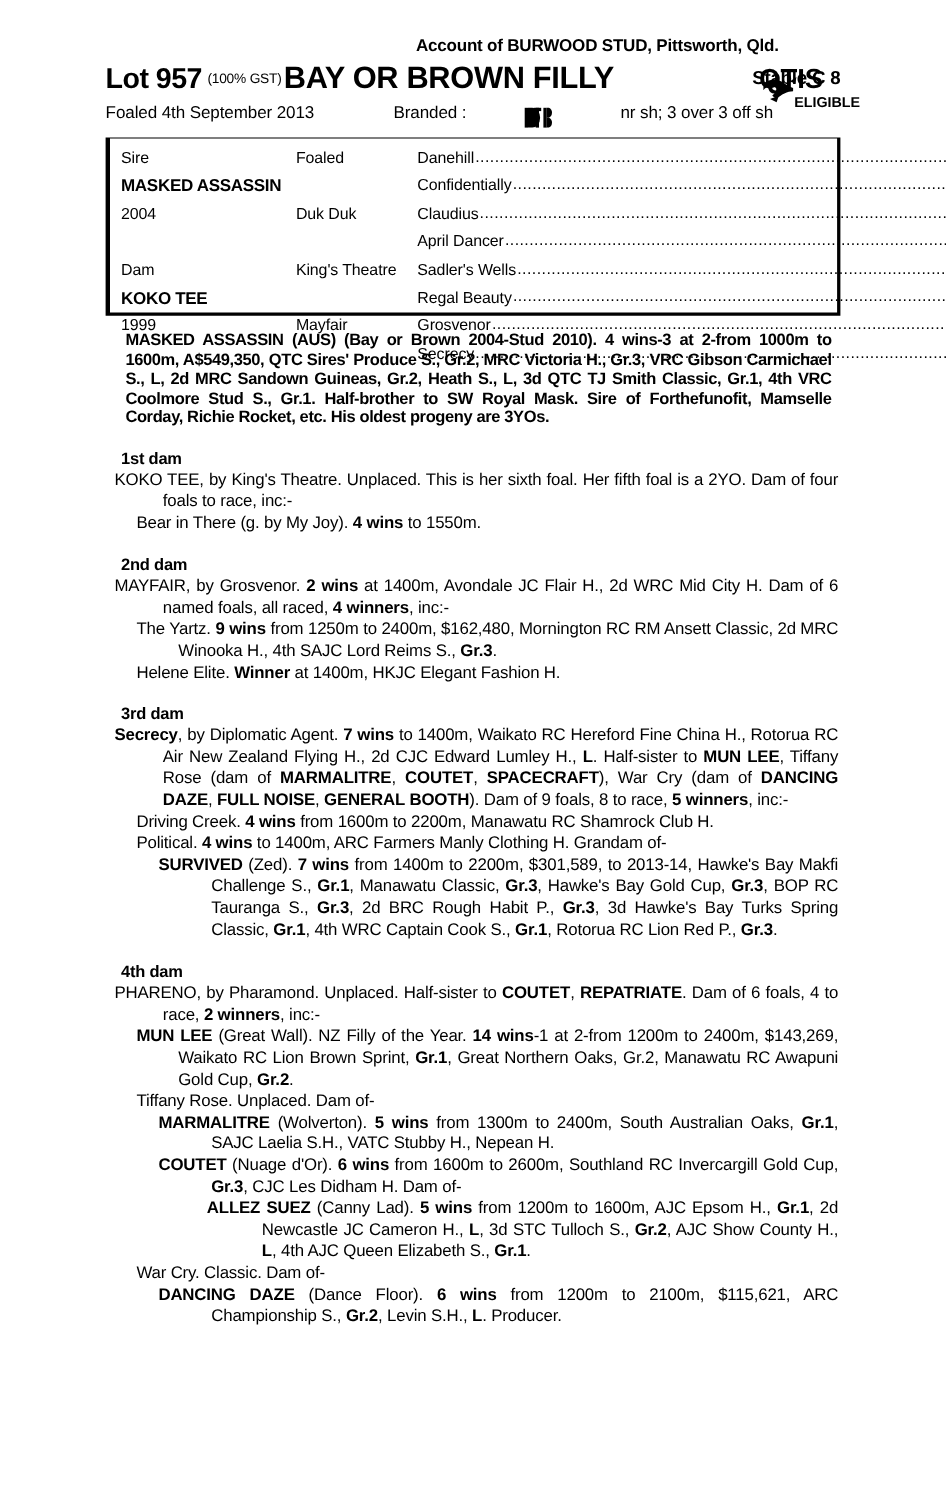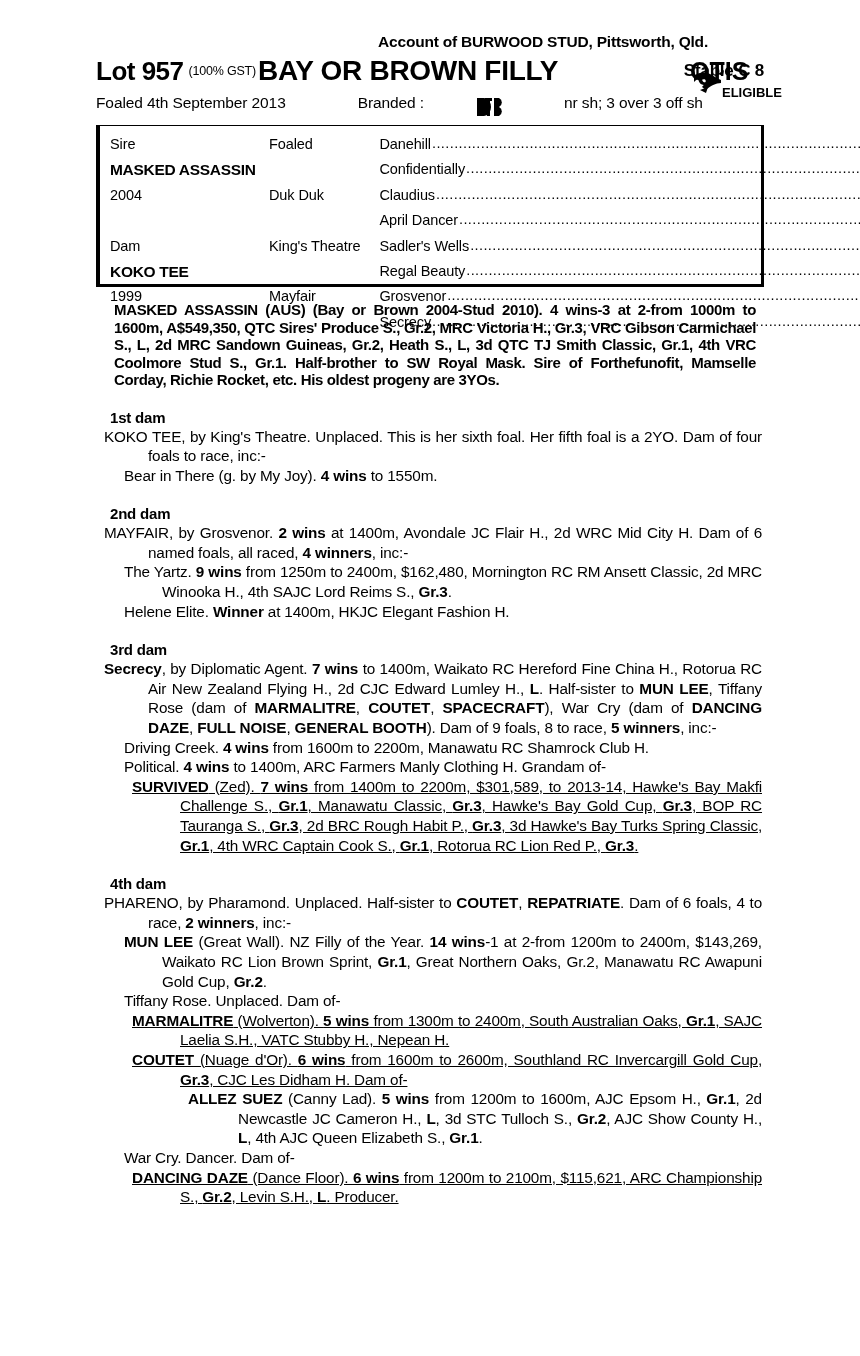--- a/index.html
+++ b/index.html
@@ -174,21 +174,21 @@
     font-size: 15.3px;
     line-height: 19.6px;
     letter-spacing: -0.15px;
     text-align: justify;
     text-justify: inter-word;
     padding-right: 2px;
   }
   .ent b { font-weight: bold; }
   .i0h { margin-left: 8px;  padding-left: 44px; text-indent: -44px; }
   .i1 { margin-left: 28px; padding-left: 38px; text-indent: -38px; }
-  .i2 { margin-left: 36px; padding-left: 48px; text-indent: -48px; text-decoration: underline; }
+  .i2 { margin-left: 48px; padding-left: 48px; text-indent: -48px; }
   .i3 { margin-left: 92px; padding-left: 50px; text-indent: -50px; }
 </style>
 </head>
 <body>
 
 <div class="page">
 
   <div class="qtis-logo">
     <svg viewBox="0 0 104 44" width="104" height="44" aria-hidden="true">
       <text x="2" y="24" font-family="Liberation Sans, sans-serif" font-size="25" font-weight="bold" fill="#000">QTIS</text>
@@ -306,18 +306,18 @@
         <div class="ent i2"><b>SURVIVED</b> (Zed). <b>7 wins</b> from 1400m to 2200m, $301,589, to 2013-14, Hawke's Bay Makfi Challenge S., <b>Gr.1</b>, Manawatu Classic, <b>Gr.3</b>, Hawke's Bay Gold Cup, <b>Gr.3</b>, BOP RC Tauranga S., <b>Gr.3</b>, 2d BRC Rough Habit P., <b>Gr.3</b>, 3d Hawke's Bay Turks Spring Classic, <b>Gr.1</b>, 4th WRC Captain Cook S., <b>Gr.1</b>, Rotorua RC Lion Red P., <b>Gr.3</b>.</div>
       </div>
       <div class="dam-section">
         <div class="dam-head">4th dam</div>
         <div class="ent i0h">PHARENO, by Pharamond. Unplaced. Half-sister to <b>COUTET</b>, <b>REPATRIATE</b>. Dam of 6 foals, 4 to race, <b>2 winners</b>, inc:-</div>
         <div class="ent i1"><b>MUN LEE</b> (Great Wall). NZ Filly of the Year. <b>14 wins</b>-1 at 2-from 1200m to 2400m, $143,269, Waikato RC Lion Brown Sprint, <b>Gr.1</b>, Great Northern Oaks, Gr.2, Manawatu RC Awapuni Gold Cup, <b>Gr.2</b>.</div>
         <div class="ent i1">Tiffany Rose. Unplaced. Dam of-</div>
         <div class="ent i2"><b>MARMALITRE</b> (Wolverton). <b>5 wins</b> from 1300m to 2400m, South Australian Oaks, <b>Gr.1</b>, SAJC Laelia S.H., VATC Stubby H., Nepean H.</div>
         <div class="ent i2"><b>COUTET</b> (Nuage d'Or). <b>6 wins</b> from 1600m to 2600m, Southland RC Invercargill Gold Cup, <b>Gr.3</b>, CJC Les Didham H. Dam of-</div>
         <div class="ent i3"><b>ALLEZ SUEZ</b> (Canny Lad). <b>5 wins</b> from 1200m to 1600m, AJC Epsom H., <b>Gr.1</b>, 2d Newcastle JC Cameron H., <b>L</b>, 3d STC Tulloch S., <b>Gr.2</b>, AJC Show County H., <b>L</b>, 4th AJC Queen Elizabeth S., <b>Gr.1</b>.</div>
-        <div class="ent i1">War Cry. Dancer. Dam of-</div>
+        <div class="ent i1">War Cry. Classic. Dam of-</div>
         <div class="ent i2"><b>DANCING DAZE</b> (Dance Floor). <b>6 wins</b> from 1200m to 2100m, $115,621, ARC Championship S., <b>Gr.2</b>, Levin S.H., <b>L</b>. Producer.</div>
       </div>
     </div>
 
 </div>
 
 </body></html>

